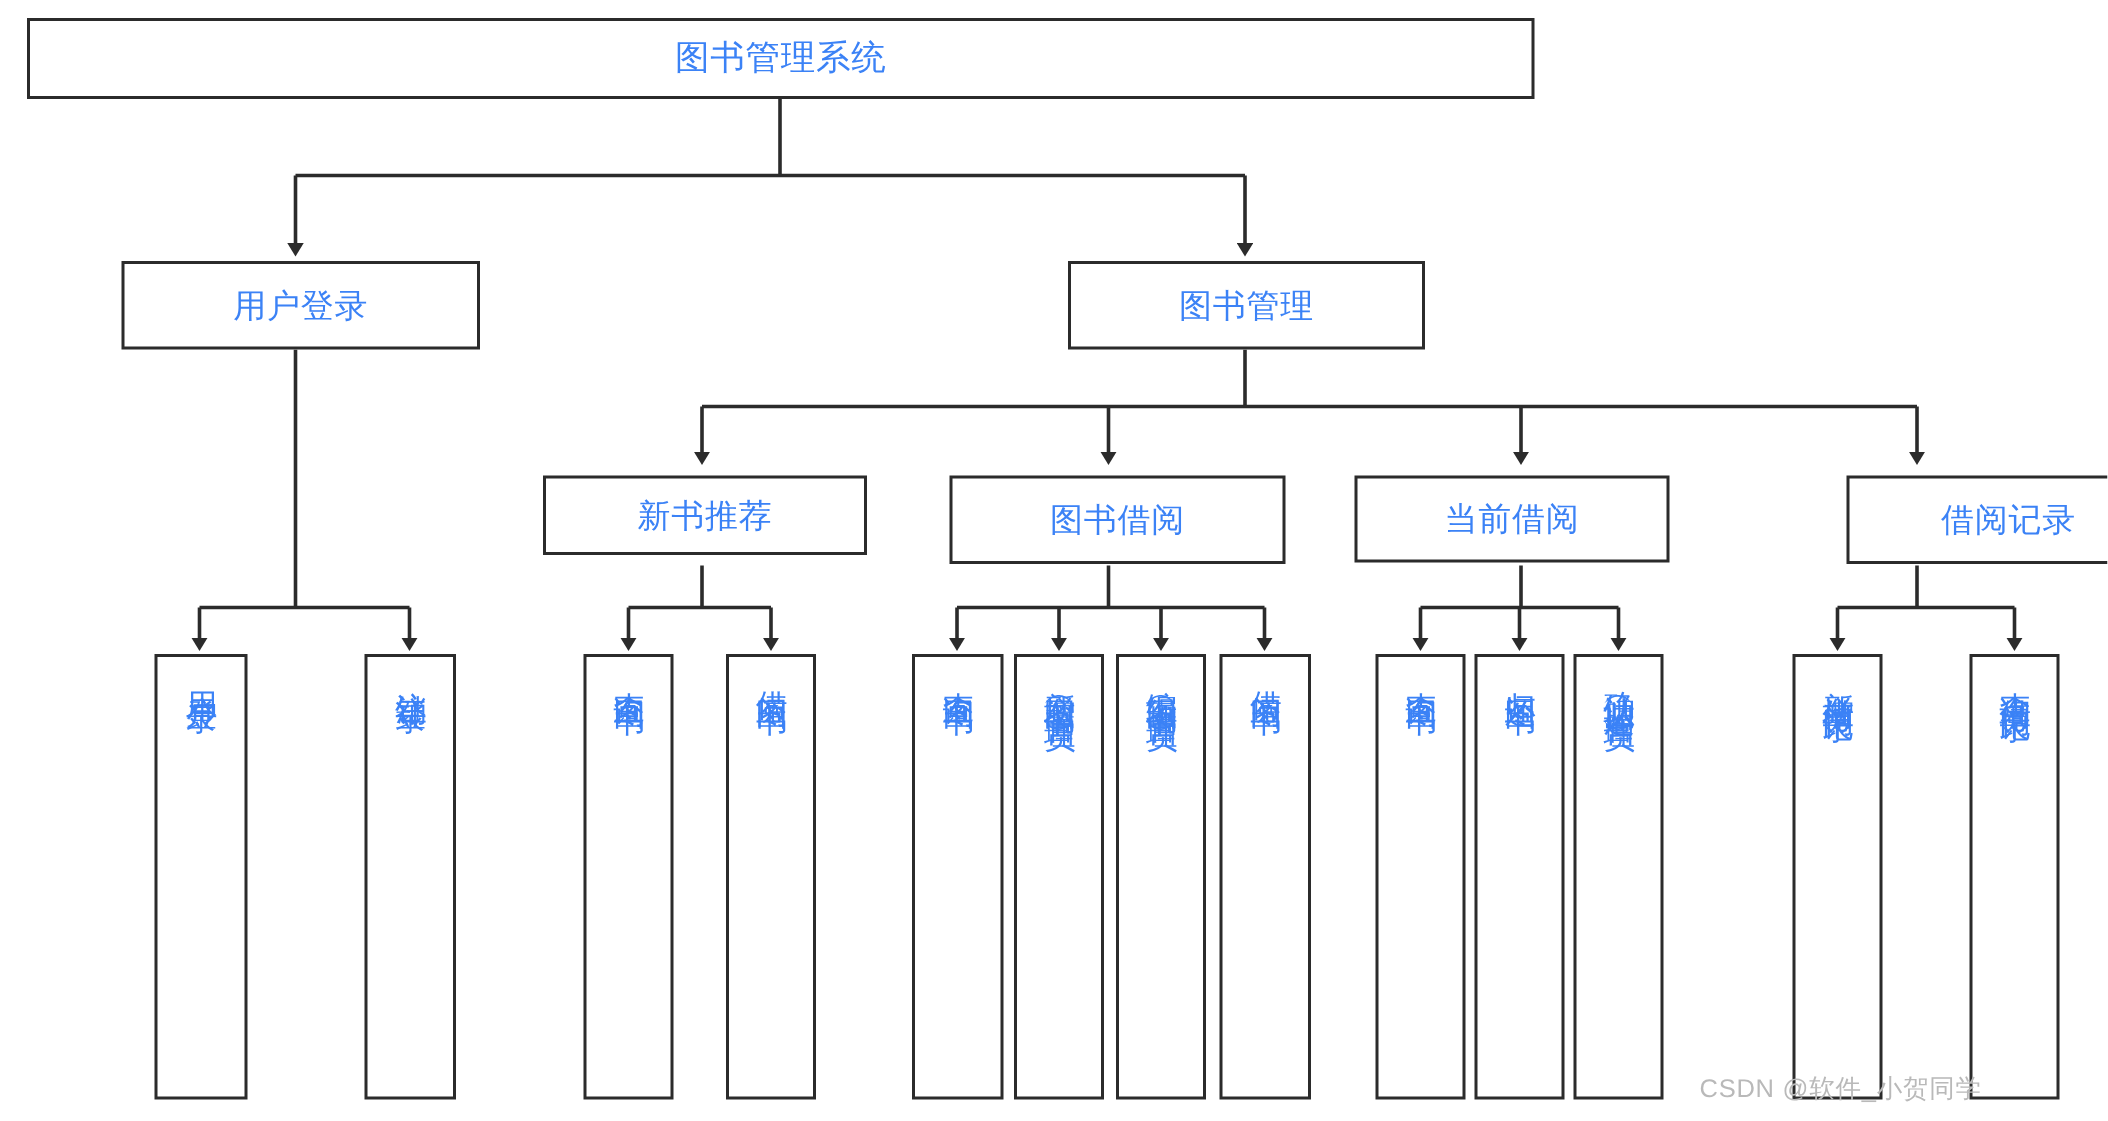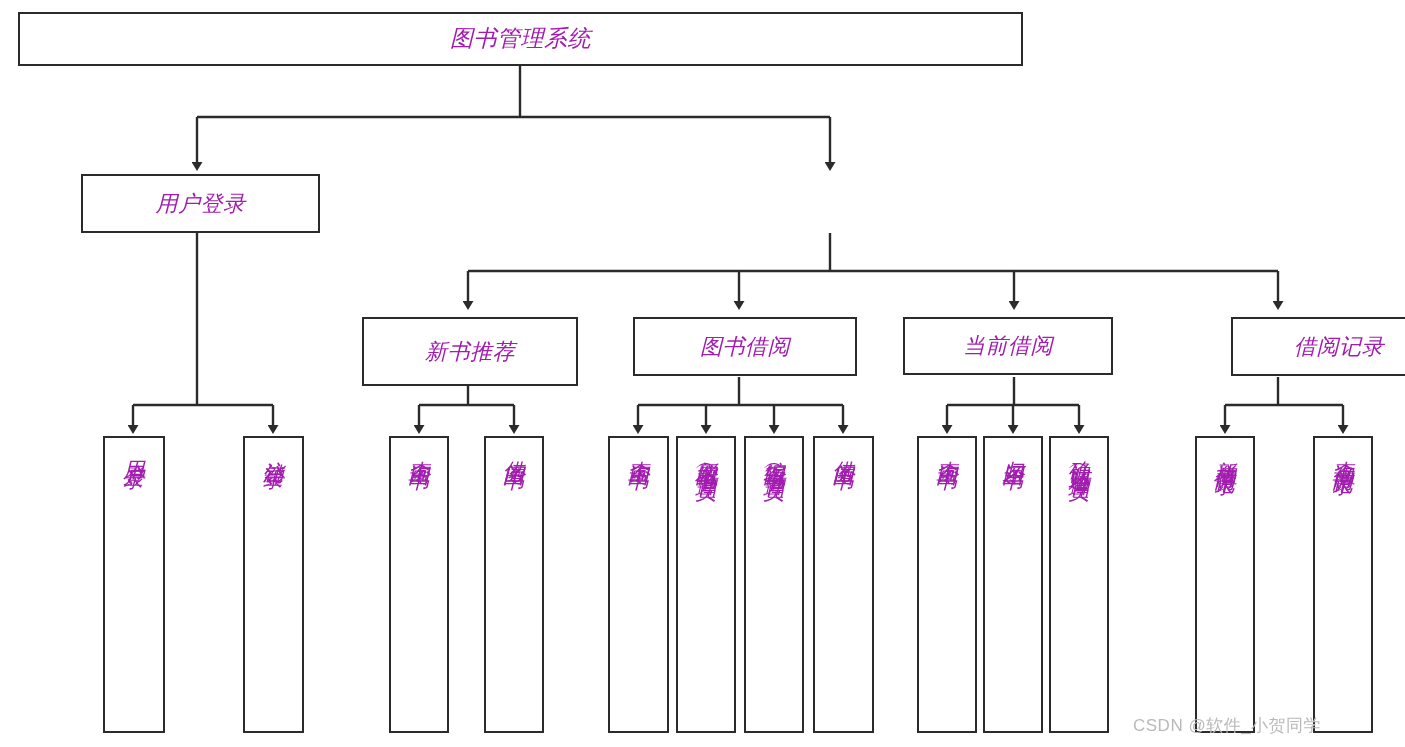--- a/index.html
+++ b/index.html
@@ -33,23 +33,22 @@
     background: #ffffff;
     display: flex;
     align-items: center;
     justify-content: center;
     color: #3a3a3a;
   }
   .node .label {
     display: block;
     text-align: center;
     line-height: 1.18;
-    color: #a21caf;
+    color: #3b82f6;
     letter-spacing: 0.5px;
-    font-style: italic;
   }
   .node.horiz .label {
     font-size: 22px;
     white-space: nowrap;
   }
   .node.vert {
     align-items: flex-start;
     justify-content: center;
     padding-top: 6px;
   }
@@ -125,22 +124,25 @@
     </g>
   </svg>
 
   <div class="node horiz root" style="left:18px; top:12px; width:1005px; height:54px;">
     <span class="label">图书管理系统</span>
   </div>
 
   <div class="node horiz" style="left:81px; top:174px; width:239px; height:59px;">
     <span class="label">用户登录</span>
   </div>
+  <div class="node horiz" style="left:712px; top:174px; width:238px; height:59px;">
+    <span class="label">图书管理</span>
+  </div>
 
-  <div class="node horiz" style="left:362px; top:317px; width:216px; height:69px;">
+  <div class="node horiz" style="left:362px; top:317px; width:216px; height:53px;">
     <span class="label">新书推荐</span>
   </div>
   <div class="node horiz" style="left:633px; top:317px; width:224px; height:59px;">
     <span class="label">图书借阅</span>
   </div>
   <div class="node horiz" style="left:903px; top:317px; width:210px; height:58px;">
     <span class="label">当前借阅</span>
   </div>
   <div class="node horiz" style="left:1231px; top:317px; width:216px; height:59px;">
     <span class="label">借阅记录</span>

